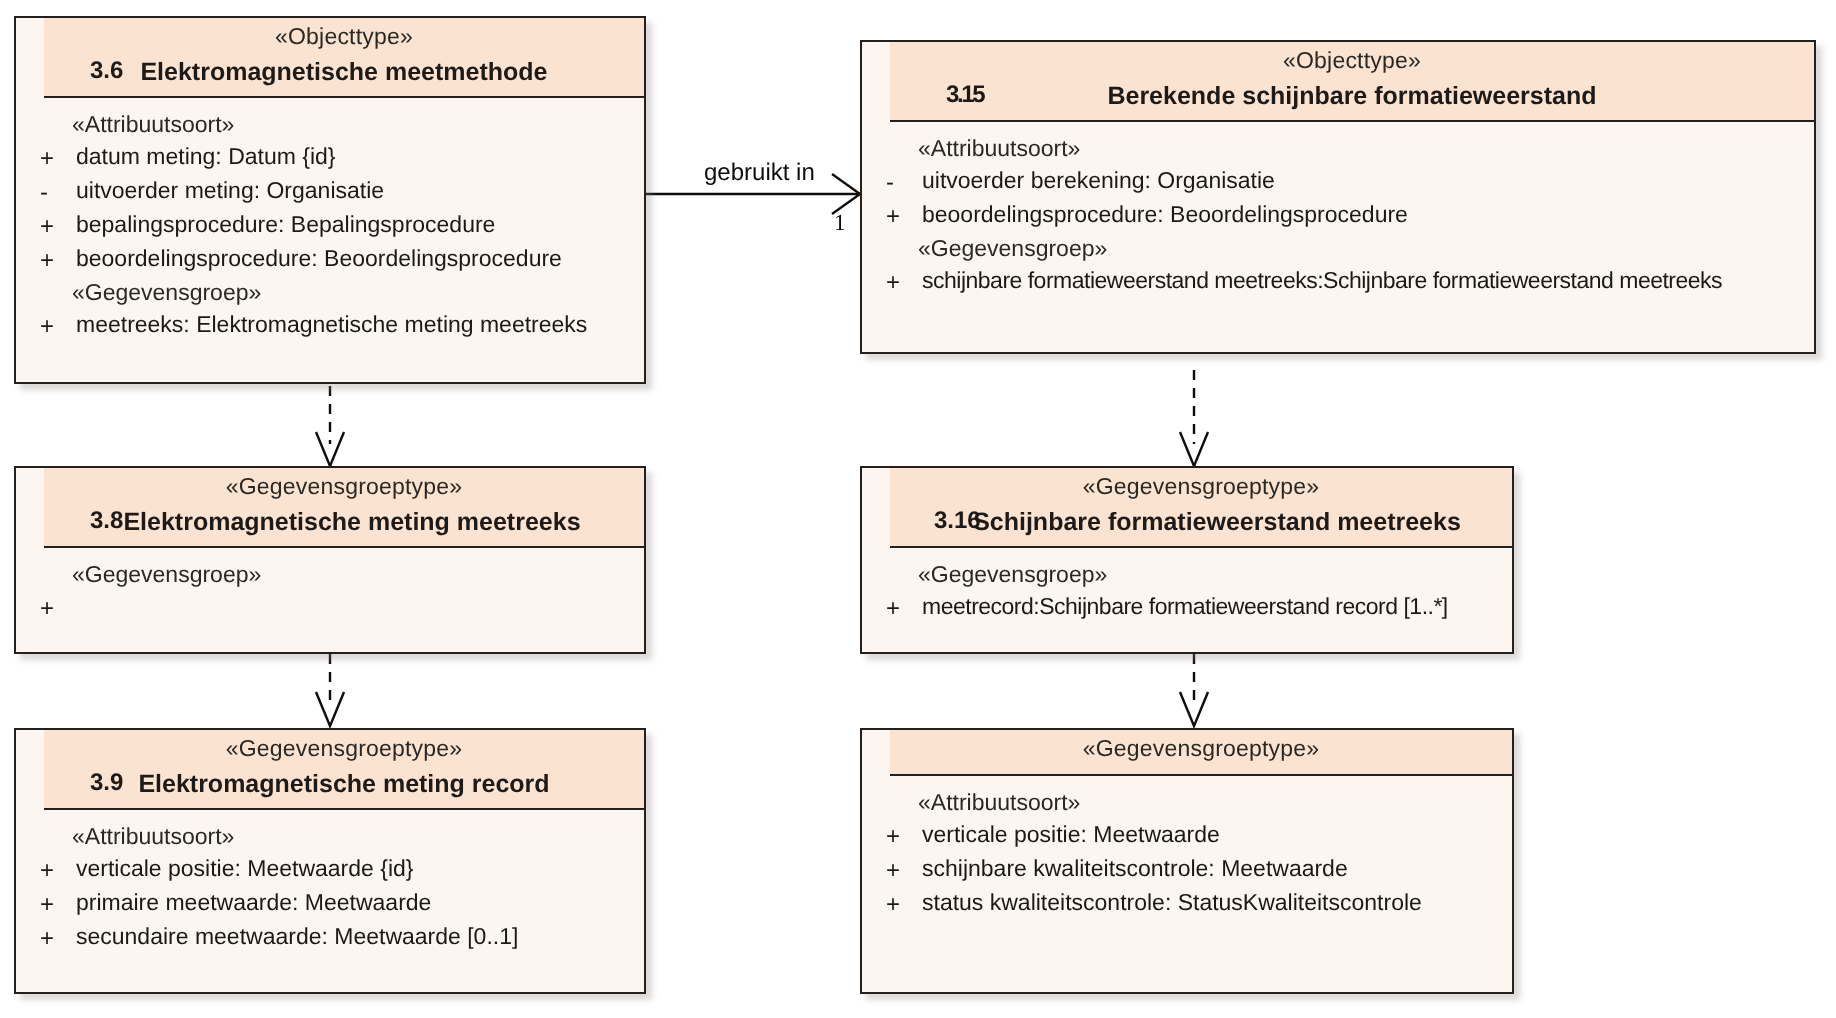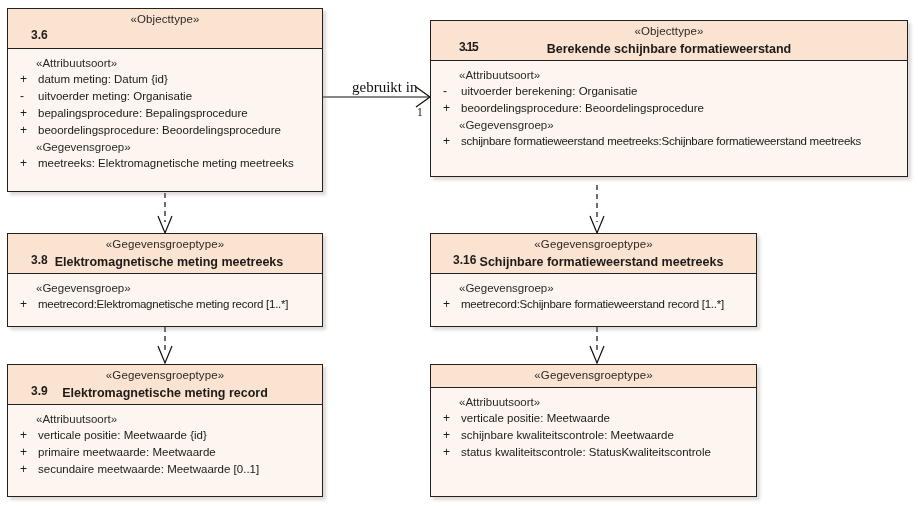--- a/index.html
+++ b/index.html
@@ -30,20 +30,21 @@
     box-shadow: 3px 3px 3px rgba(140,130,125,0.30);
     overflow: hidden;
   }
   .uml-header {
     box-sizing: border-box;
     background: #fbe3d2;
     border-bottom: 1.3px solid #23201d;
     padding: 3px 0 4px 0;
     text-align: center;
     position: relative;
+    margin-left: 14px;
   }
   .stereotype {
     display: block;
     font-size: 11.5px;
     color: #2b2824;
     line-height: 15px;
     letter-spacing: 0.1px;
   }
   .name-row {
     display: block;
@@ -98,23 +99,23 @@
   .conn-svg {
     position: absolute;
     left: 0; top: 0;
     width: 918px;
     height: 509px;
     pointer-events: none;
     overflow: visible;
   }
   .edge-label {
     position: absolute;
-    font-size: 15px;
+    font-size: 12px;
     color: #100e0c;
-    font-family: Liberation Serif, serif;
+    font-family: Liberation Sans, sans-serif;
     white-space: nowrap;
   }
   .mult-label {
     position: absolute;
     font-size: 11.5px;
     color: #100e0c;
     font-family: "Liberation Serif", serif;
     white-space: nowrap;
   }
 </style>
@@ -152,20 +153,21 @@
   </svg>
 
   <div class="edge-label" style="left:352px; top:79px;">gebruikt in</div>
   <div class="mult-label" style="left:417px; top:106px;">1</div>
 
   <div class="uml-class" style="left:7px; top:8px; width:316px; height:184px;">
     <div class="uml-header">
       <span class="stereotype">«Objecttype»</span>
       <span class="name-row">
         <span class="class-num" style="left:23px;">3.6</span>
+        <span class="class-name">Elektromagnetische meetmethode</span>
       </span>
     </div>
     <div class="uml-body">
       <div class="compartment-title">«Attribuutsoort»</div>
       <div class="feature">
         <span class="vis">+</span>
         <span>datum meting: Datum {id}</span>
       </div>
       <div class="feature">
         <span class="vis">-</span>
@@ -218,21 +220,20 @@
       <span class="stereotype">«Gegevensgroeptype»</span>
       <span class="name-row">
         <span class="class-num" style="left:23px;">3.8</span>
         <span class="class-name" style="margin-left:8px;">Elektromagnetische meting meetreeks</span>
       </span>
     </div>
     <div class="uml-body">
       <div class="compartment-title">«Gegevensgroep»</div>
       <div class="feature tight">
         <span class="vis">+</span>
-        <span>meetrecord:Elektromagnetische meting record [1..*]</span>
       </div>
     </div>
   </div>
 
   <div class="uml-class" style="left:430px; top:233px; width:327px; height:94px;">
     <div class="uml-header">
       <span class="stereotype">«Gegevensgroeptype»</span>
       <span class="name-row">
         <span class="class-num" style="left:22px;text-align:center;">3.16</span>
         <span class="class-name" style="margin-left:16px;">Schijnbare formatieweerstand meetreeks</span>

